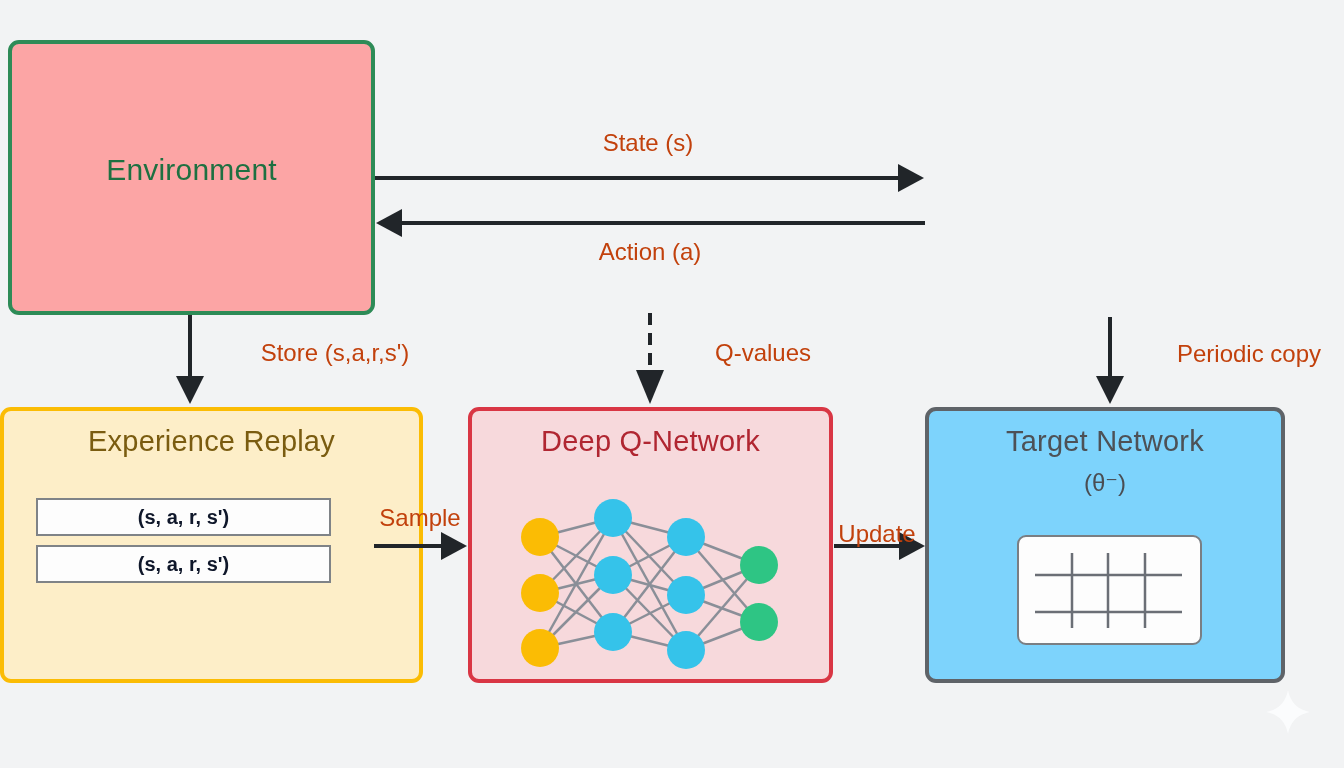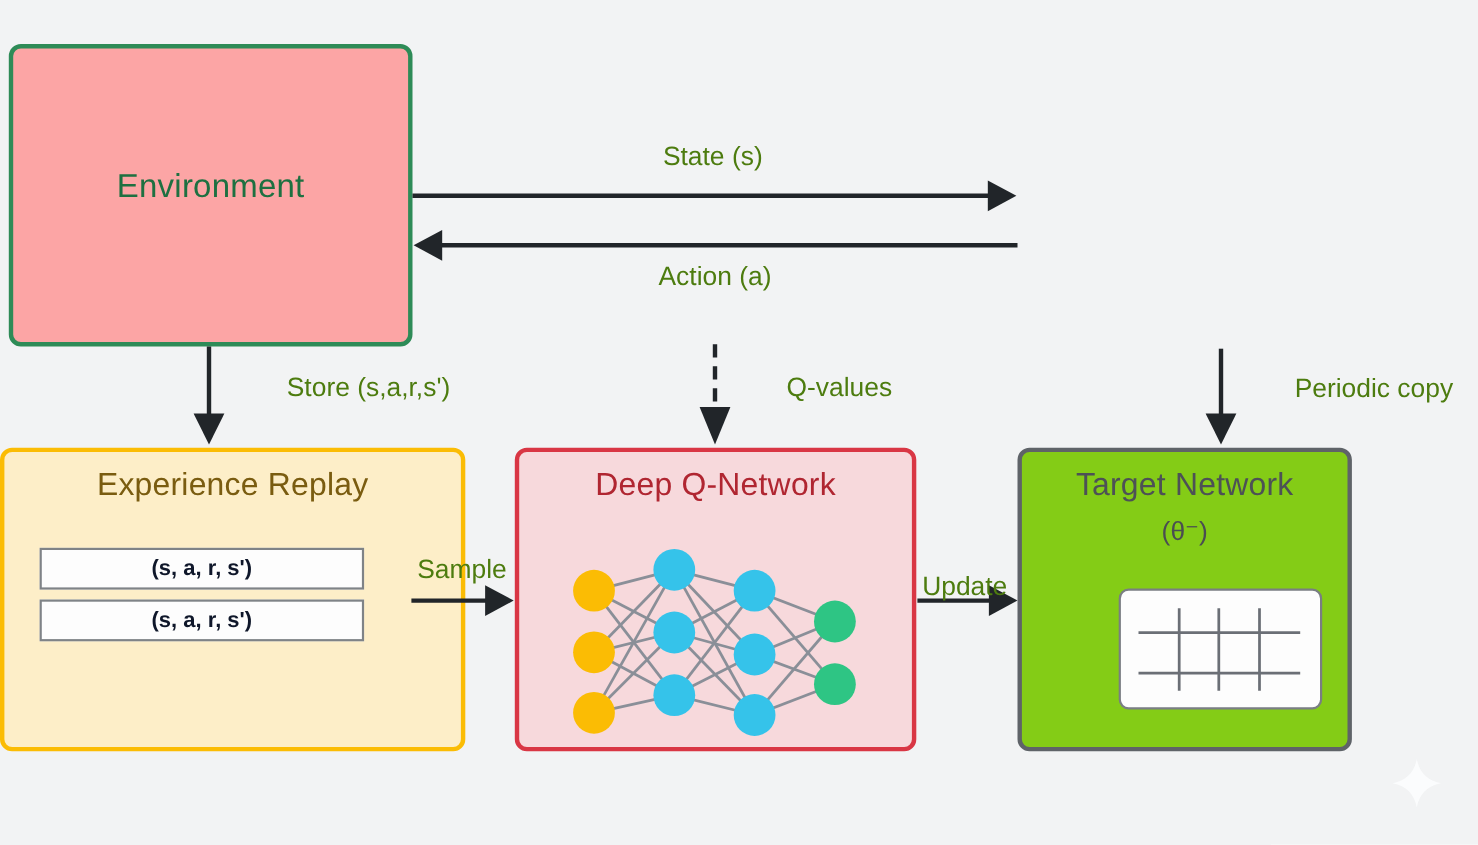--- a/index.html
+++ b/index.html
@@ -40,38 +40,38 @@
     display:flex;align-items:center;justify-content:center;
     font-size:20px;font-weight:700;color:#0f172a;
   }
   .row1{top:87px;}
   .row2{top:134px;}
   
   .dqn{left:468px;top:407px;width:365px;height:276px;background:#f7d9dc;border-color:#d93644;padding-left:32px;}
   .dqn .box-title{top:14px;color:#b02631;}
   .nn{position:absolute;left:0;top:0;}
   
-  .target{left:925px;top:407px;width:304px;height:276px;background:#84cc16;border-color:#5f6368;}
+  .target{left:925px;top:407px;width:360px;height:276px;background:#7dd3fc;border-color:#5f6368;}
   .target .box-title{top:14px;color:#4d5156;}
   .target-sub{
     position:absolute;left:0;right:0;top:58px;text-align:center;
     font-size:24px;color:#4a4d52;
   }
   .grid-card{
     position:absolute;left:88px;top:124px;width:185px;height:110px;
     background:#fdfdfd;border:2px solid #7a7e83;border-radius:9px;box-sizing:border-box;
   }
   
   .overlay{position:absolute;left:0;top:0;pointer-events:none;}
   .overlay line{stroke:#212529;stroke-width:4;}
   .overlay polygon{fill:#212529;}
   
   .edge-label{
     position:absolute;transform:translate(-50%,-50%);
-    font-size:24px;color:#4d7c0f;white-space:nowrap;
+    font-size:24px;color:#c2410c;white-space:nowrap;
   }
   .sparkle{position:absolute;left:1264px;top:688px;}
 </style>
 </head>
 <body>
 
 <div class="canvas">
 
   <div class="box env">
     <div class="box-title">Environment</div>

